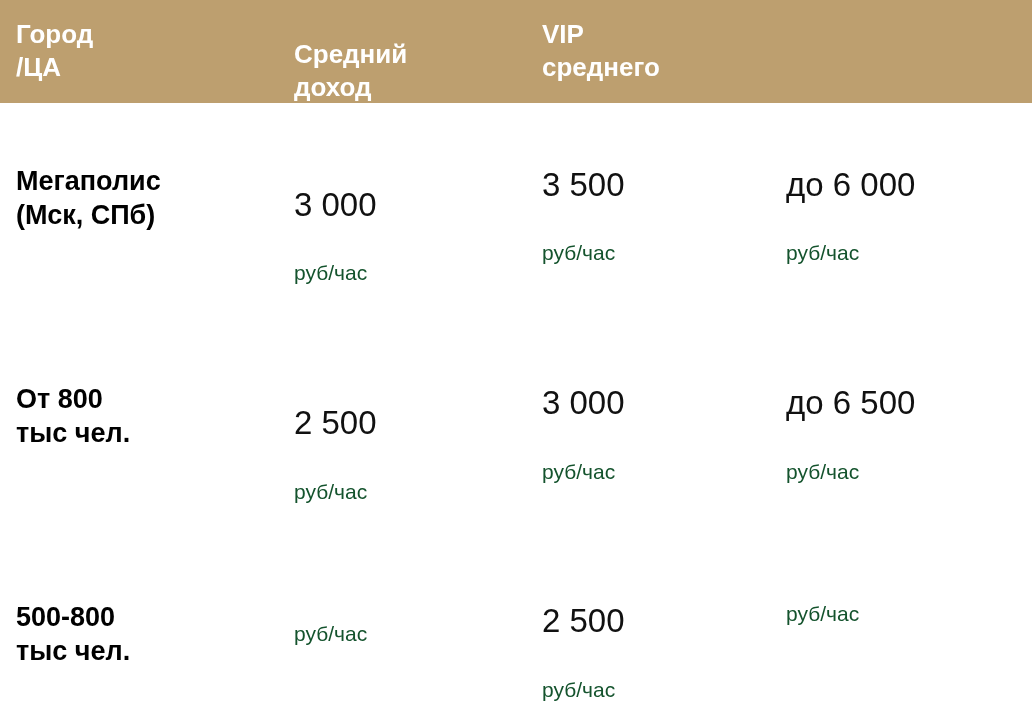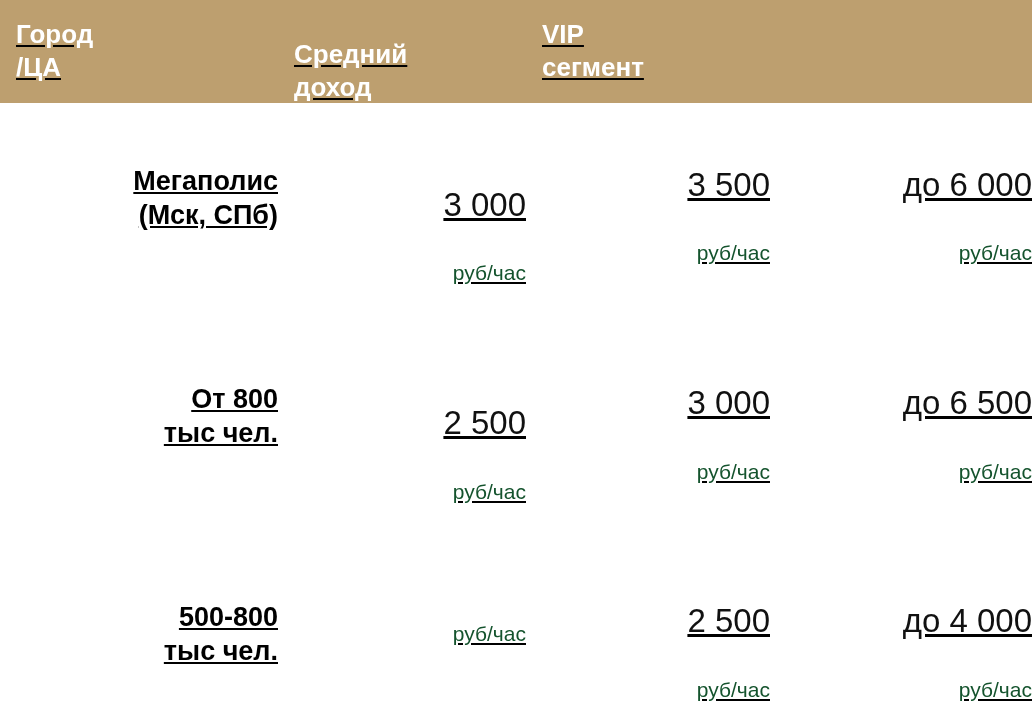--- a/index.html
+++ b/index.html
@@ -12,21 +12,20 @@
     background: #ffffff;
     font-family: "Liberation Sans", sans-serif;
     overflow: hidden;
   }
   .table {
     width: 1032px;
     height: 590px;
     display: flex;
     flex-direction: column;
     box-sizing: border-box;
-    text-decoration: underline;
   }
   .header-row {
     background: #bd9f6f;
     color: #ffffff;
     display: flex;
     height: 110px;
     box-sizing: border-box;
     padding-top: 18px;
   }
   .header-cell {
@@ -39,21 +38,20 @@
   .body-rows {
     flex: 1;
     display: flex;
     flex-direction: column;
   }
   .row {
     display: flex;
     flex: 1;
     box-sizing: border-box;
     padding-top: 26px;
-    text-align: right;
   }
   .cell {
     box-sizing: border-box;
     font-size: 27px;
     line-height: 1.28;
     color: #111111;
     white-space: pre-line;
   }
   .col-0 { width: 278px; padding-left: 16px; }
   .col-1 { width: 248px; padding-left: 16px; margin-top: 20px; }
@@ -87,21 +85,21 @@
 <body>
 
 <div class="table">
 
   <div class="header-row">
     <div class="header-cell col-0">Город
 /ЦА</div>
     <div class="header-cell col-1">Средний
 доход</div>
     <div class="header-cell col-3">VIP
-сегмент</div>
+среднего</div>
   </div>
 
   <div class="body-rows">
 
     <div class="row">
       <div class="cell col-0">
         <div class="label">Мегаполис
 (Мск, СПб)</div>
       </div>
       <div class="cell col-1">
@@ -143,21 +141,20 @@
 тыс чел.</div>
       </div>
       <div class="cell col-1">
         <div class="value-unit">руб/час</div>
       </div>
       <div class="cell col-2">
         <div class="value-main">2 500</div>
         <div class="value-unit">руб/час</div>
       </div>
       <div class="cell col-3">
-        <div class="value-main">до 4 000</div>
         <div class="value-unit">руб/час</div>
       </div>
     </div>
 
     <div class="row">
       <div class="cell col-0">
         
       </div>
       <div class="cell col-1">
         

